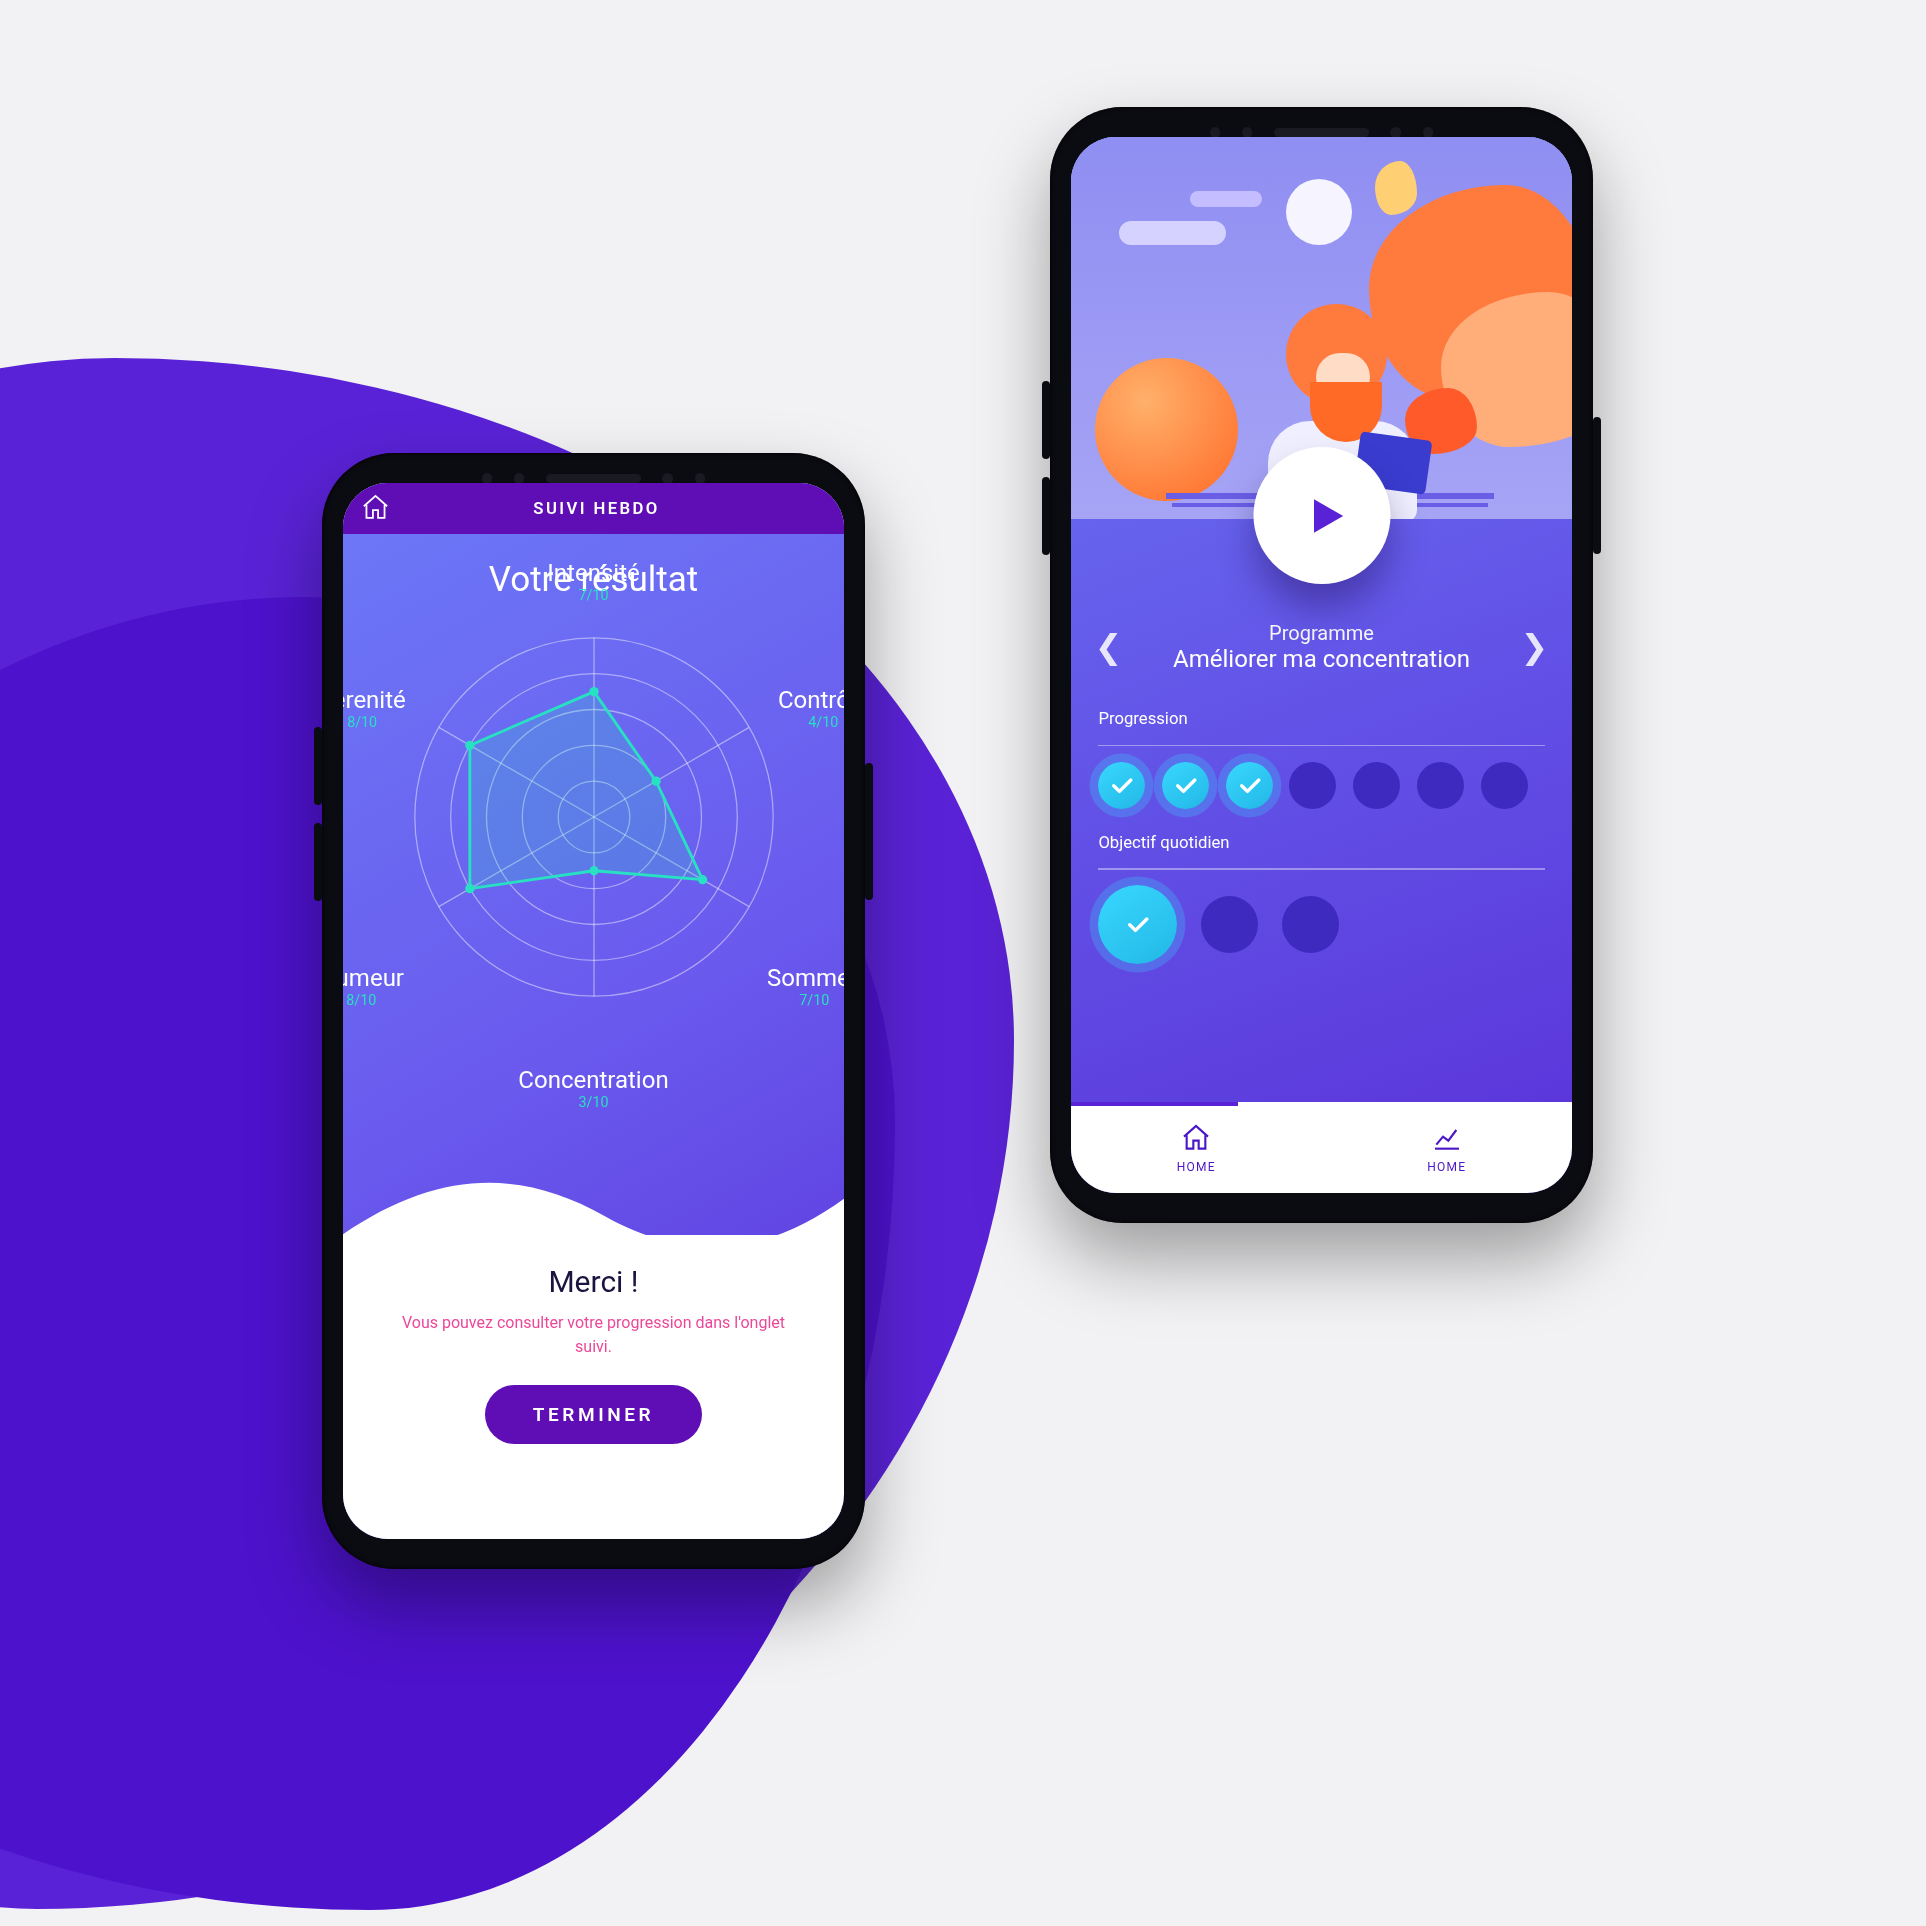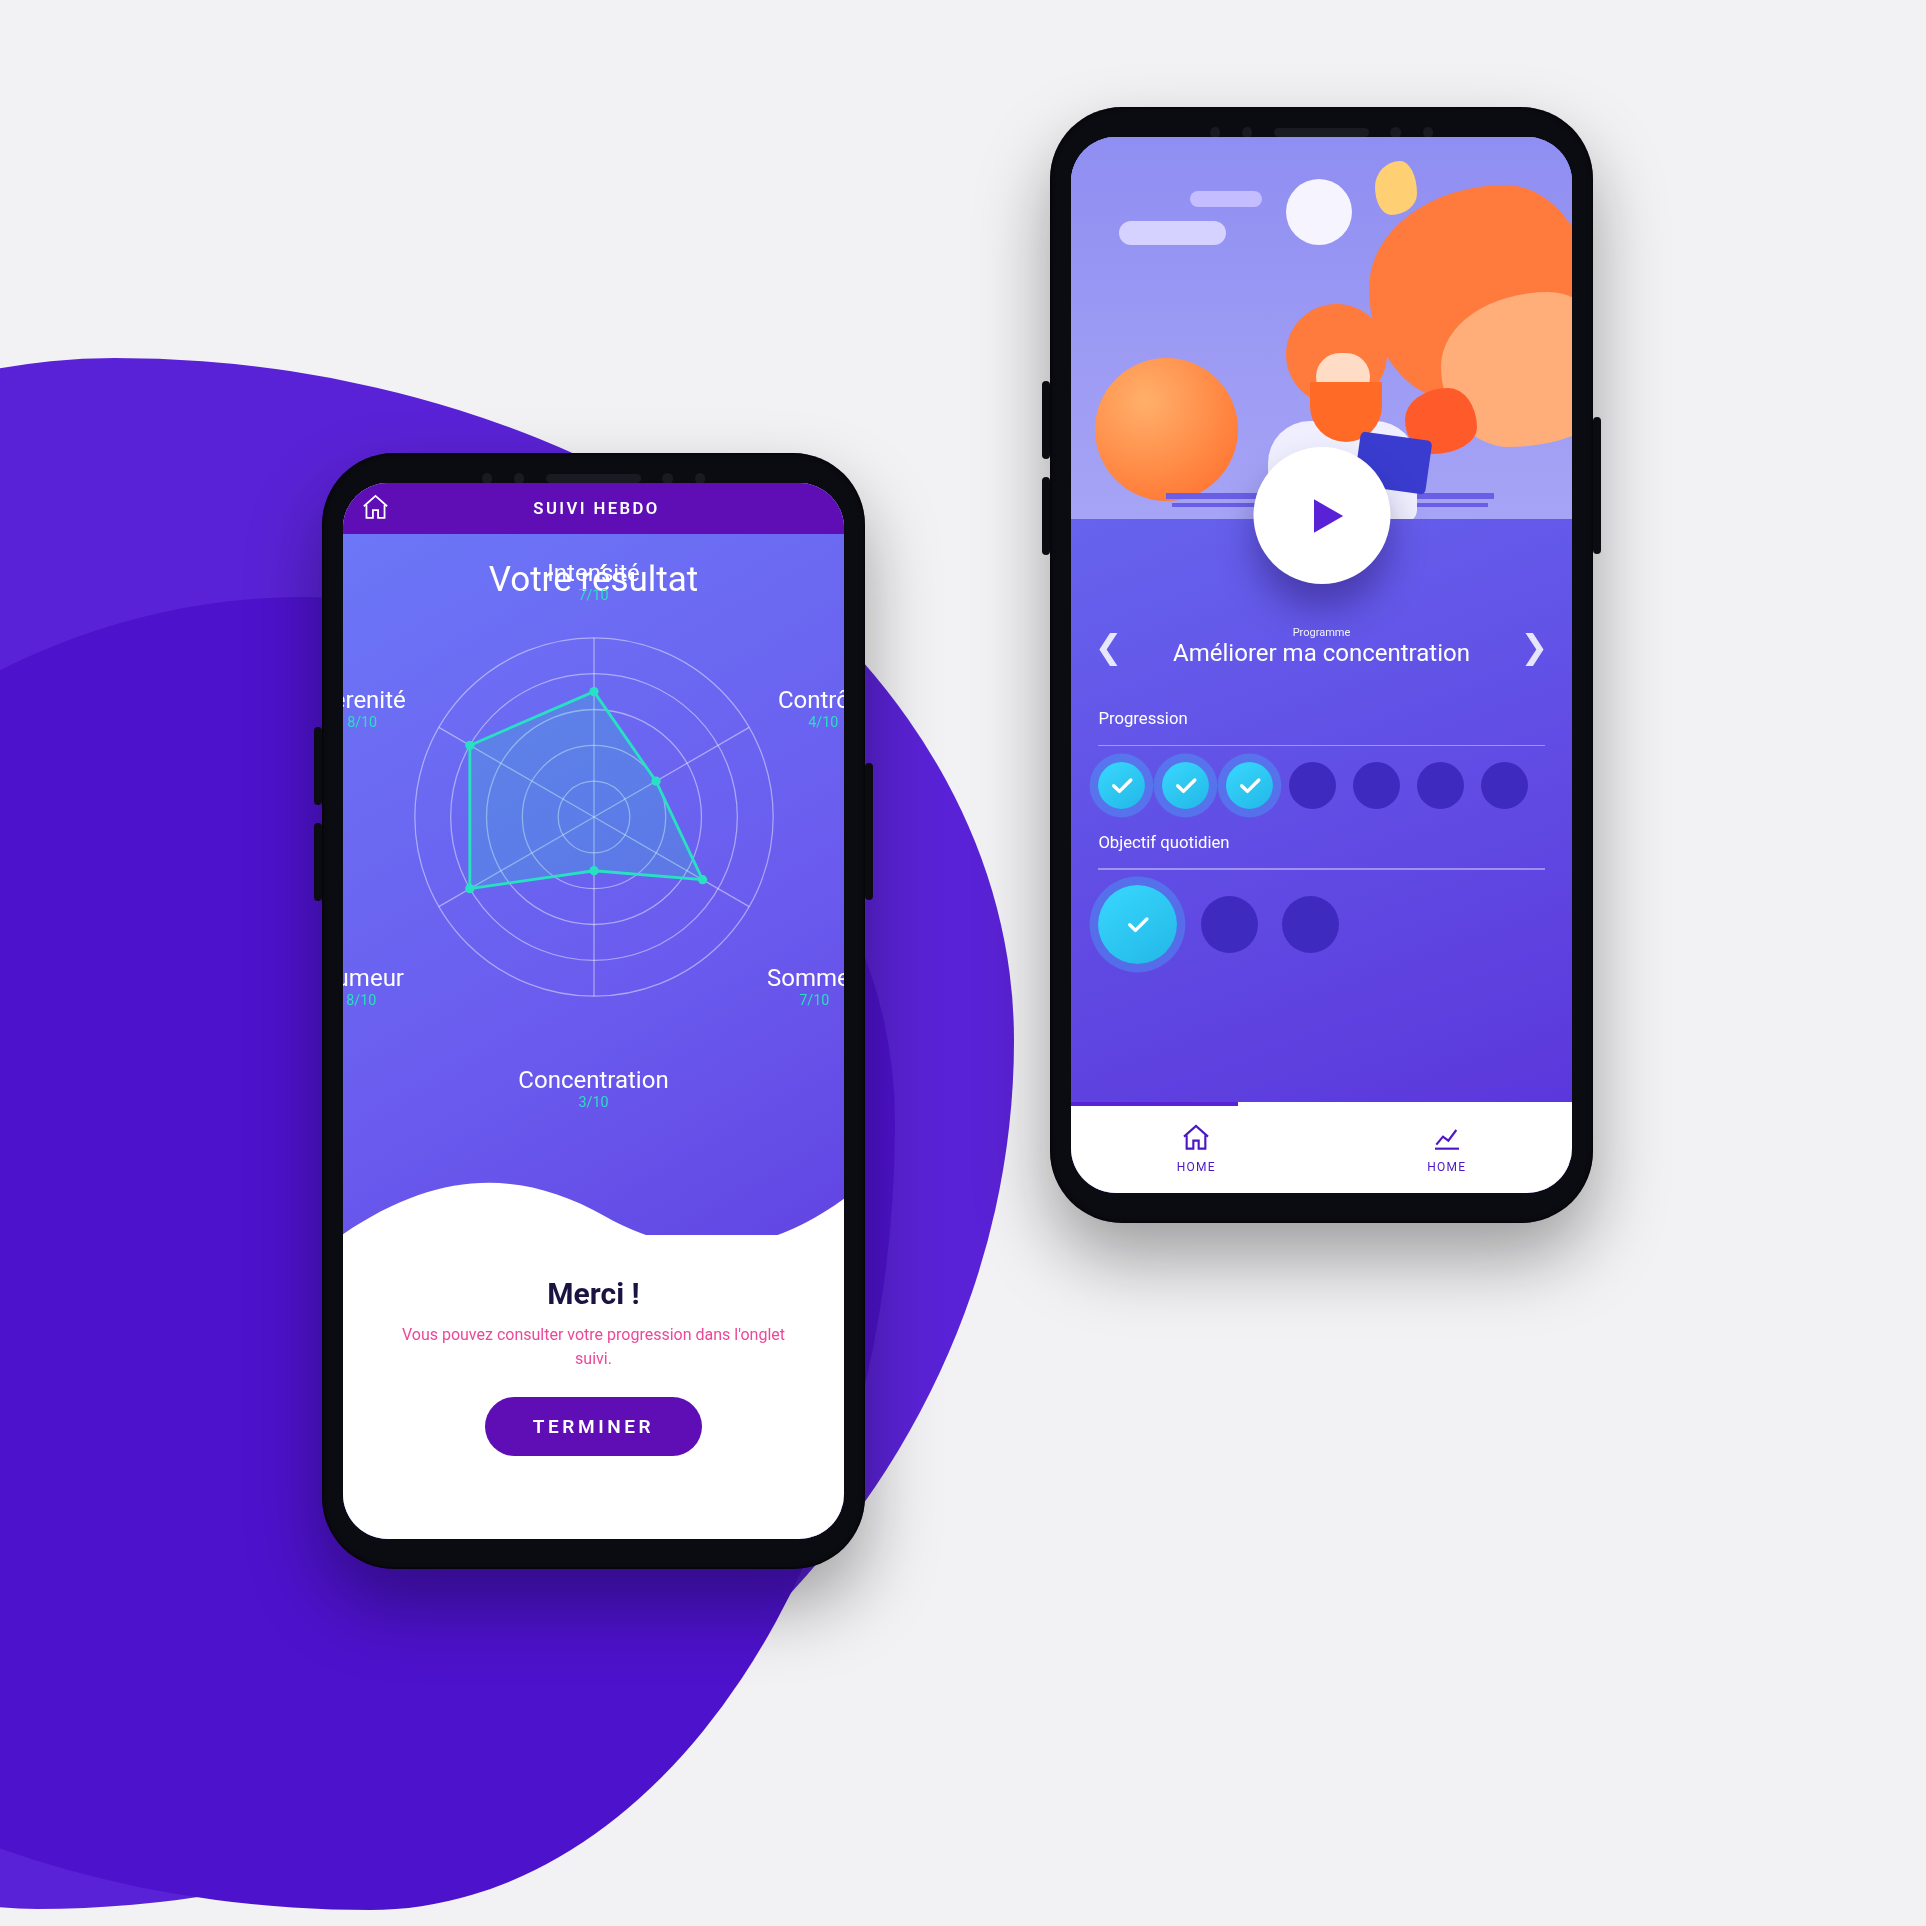--- a/index.html
+++ b/index.html
@@ -70,21 +70,21 @@
 .rl-0{left:50%;top:-43px;transform:translateX(-50%)}
 .rl-1{right:-60px;top:84px}
 .rl-2{right:-53px;bottom:24px}
 .rl-3{left:50%;bottom:-78px;transform:translateX(-50%)}
 .rl-4{left:-60px;bottom:24px}
 .rl-5{left:-60px;top:84px}
 
 .white-wave{position:absolute;left:0;right:0;bottom:0;height:304px;background:#fff}
 .white-wave svg{position:absolute;top:-72px;left:0;width:100%;height:95px}
 .merci{color:#1b1340;text-align:center;padding:29px 48px 0;position:relative;z-index:2}
-.merci h3{font-size:30px;margin:12px 0 12px;font-weight:700}
+.merci h3{font-size:30px;margin:0 0 12px;font-weight:400}
 .merci p{font-size:16px;line-height:1.5;margin:6px 0 26px;color:#ec4899}
 .btn-terminer{display:inline-flex;align-items:center;justify-content:center;background:var(--purple-btn);color:#fff;font-size:19px;letter-spacing:3.6px;padding:18px 48px;border-radius:596px;font-weight:600}
 
 
 .scr2{width:100%;height:100%;position:relative;display:flex;flex-direction:column;background:linear-gradient(160deg,#6c79f7 0%,#5a32d9 100%)}
 .hero{height:382px;position:relative;overflow:hidden}
 .hero-sky{position:absolute;inset:0;background:linear-gradient(180deg,#8f8ef2 0%,#a6a4f5 100%)}
 .moon{position:absolute;top:42px;left:215px;width:66px;height:66px;border-radius:596px;background:#f5f4ff}
 .cloud{position:absolute;background:#d6d2ff;border-radius:596px}
 .cloud.c1{top:84px;left:48px;width:107px;height:24px}
@@ -103,21 +103,21 @@
 .man .beard{position:absolute;top:95px;left:84px;width:72px;height:60px;border-radius:0 0 48px 48px;background:#ff6a26}
 .man .torso{position:absolute;top:134px;left:42px;width:149px;height:101px;border-radius:42px 42px 12px 12px;background:#f0efff}
 .man .book{position:absolute;top:149px;left:131px;width:72px;height:54px;background:#3a3ccf;border-radius:4.8px;transform:rotate(8deg)}
 
 .playbtn{position:absolute;left:50%;top:310px;transform:translateX(-50%);width:137px;height:137px;border-radius:596px;background:#fff;box-shadow:0 24px 36px rgba(20,0,60,.35);display:flex;align-items:center;justify-content:center;z-index:3}
 .playbtn svg{margin-left:9.5px}
 
 .prog-row{display:flex;align-items:center;justify-content:space-between;padding:0 19px;margin-top:101px;color:#fff}
 .prog-row .nav-arrow{font-size:33px;opacity:.85;padding:7.2px 4.8px}
 .prog-center{text-align:center}
-.prog-center .small{font-size:11px;opacity:.95}
+.prog-center .small{font-size:20px;opacity:.95}
 .prog-center .big{font-size:24px;font-weight:400}
 
 .section{padding:0 27.4px;color:#fff;margin-top:24px}
 .section-title{font-size:16.7px;margin-bottom:16.7px}
 .rule{height:1.2px;background:rgba(255,255,255,.4);margin-bottom:15.5px}
 .dots{display:flex;gap:24px;align-items:center}
 .dot-round{width:57px;height:57px;border-radius:596px;display:flex;align-items:center;justify-content:center;background:#3f2ac0}
 .dot-round.big{width:79px;height:79px}
 .dot-round.done{background:linear-gradient(145deg,#38d8ff,#23b7e6);box-shadow:0 0 0 8.4px rgba(56,216,255,.25)}
 .dot-round.done svg{width:27.4px;height:27.4px}

